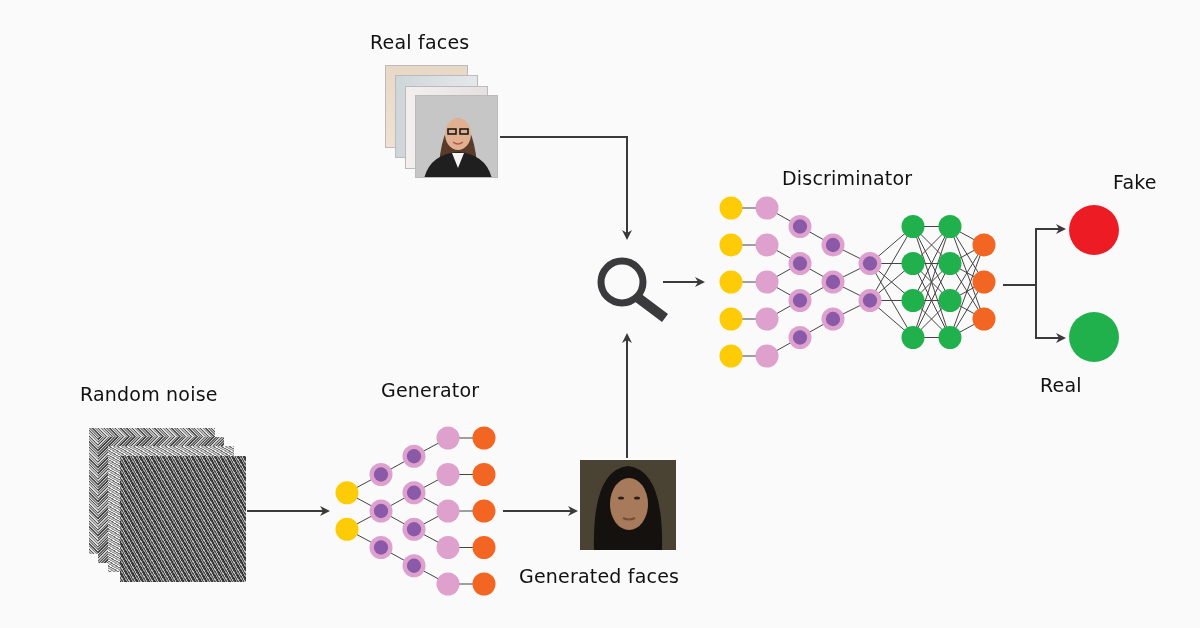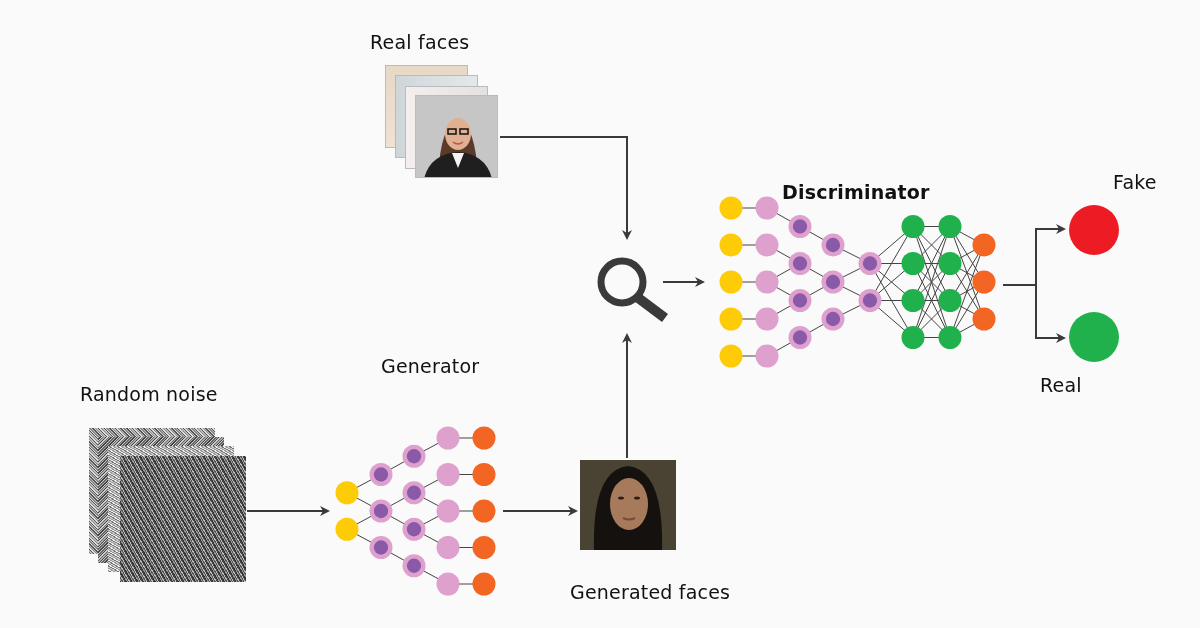--- a/index.html
+++ b/index.html
@@ -7,23 +7,23 @@
          font-family:"DejaVu Sans", sans-serif; color:#111; }
   .label { position:absolute; font-size:19px; white-space:nowrap; letter-spacing:0.2px; }
   svg#diagram { position:absolute; left:0; top:0; }
   .photo { position:absolute; border:1px solid #bbb; box-sizing:border-box; overflow:hidden; }
 </style>
 </head>
 <body>
 
 <div class="label" style="left:370px;top:31px;">Real faces</div>
 <div class="label" style="left:80px;top:376px;margin-top:7px;">Random noise</div>
-<div class="label" style="left:381px;top:355px;">Generator</div>
-<div class="label" style="left:570px;top:565px;margin-top:16px;">Generated faces</div>
-<div class="label" style="left:782px;top:181px;font-weight:bold;">Discriminator</div>
+<div class="label" style="left:381px;top:379px;">Generator</div>
+<div class="label" style="left:519px;top:565px;">Generated faces</div>
+<div class="label" style="left:782px;top:167px;">Discriminator</div>
 <div class="label" style="left:1113px;top:171px;">Fake</div>
 <div class="label" style="left:1040px;top:374px;">Real</div>
 
 <div class="photo" style="left:385px;top:65px;width:83px;height:83px;background:linear-gradient(#e8d8c6,#efe2d2);"></div>
 <div class="photo" style="left:395px;top:75px;width:83px;height:83px;background:linear-gradient(90deg,#cfd6da,#e4e8ea);"></div>
 <div class="photo" style="left:405px;top:86px;width:83px;height:83px;background:linear-gradient(90deg,#f4eeee,#e6e1e1);"></div>
 <div class="photo" style="left:415px;top:95px;width:83px;height:83px;background:#c9c9c9;">
   <svg width="83" height="83">
     <rect width="83" height="83" fill="#c6c6c6"></rect>
     <path d="M22 83 Q24 30 42 22 Q60 30 62 83 Z" fill="#5a3a28"></path>

